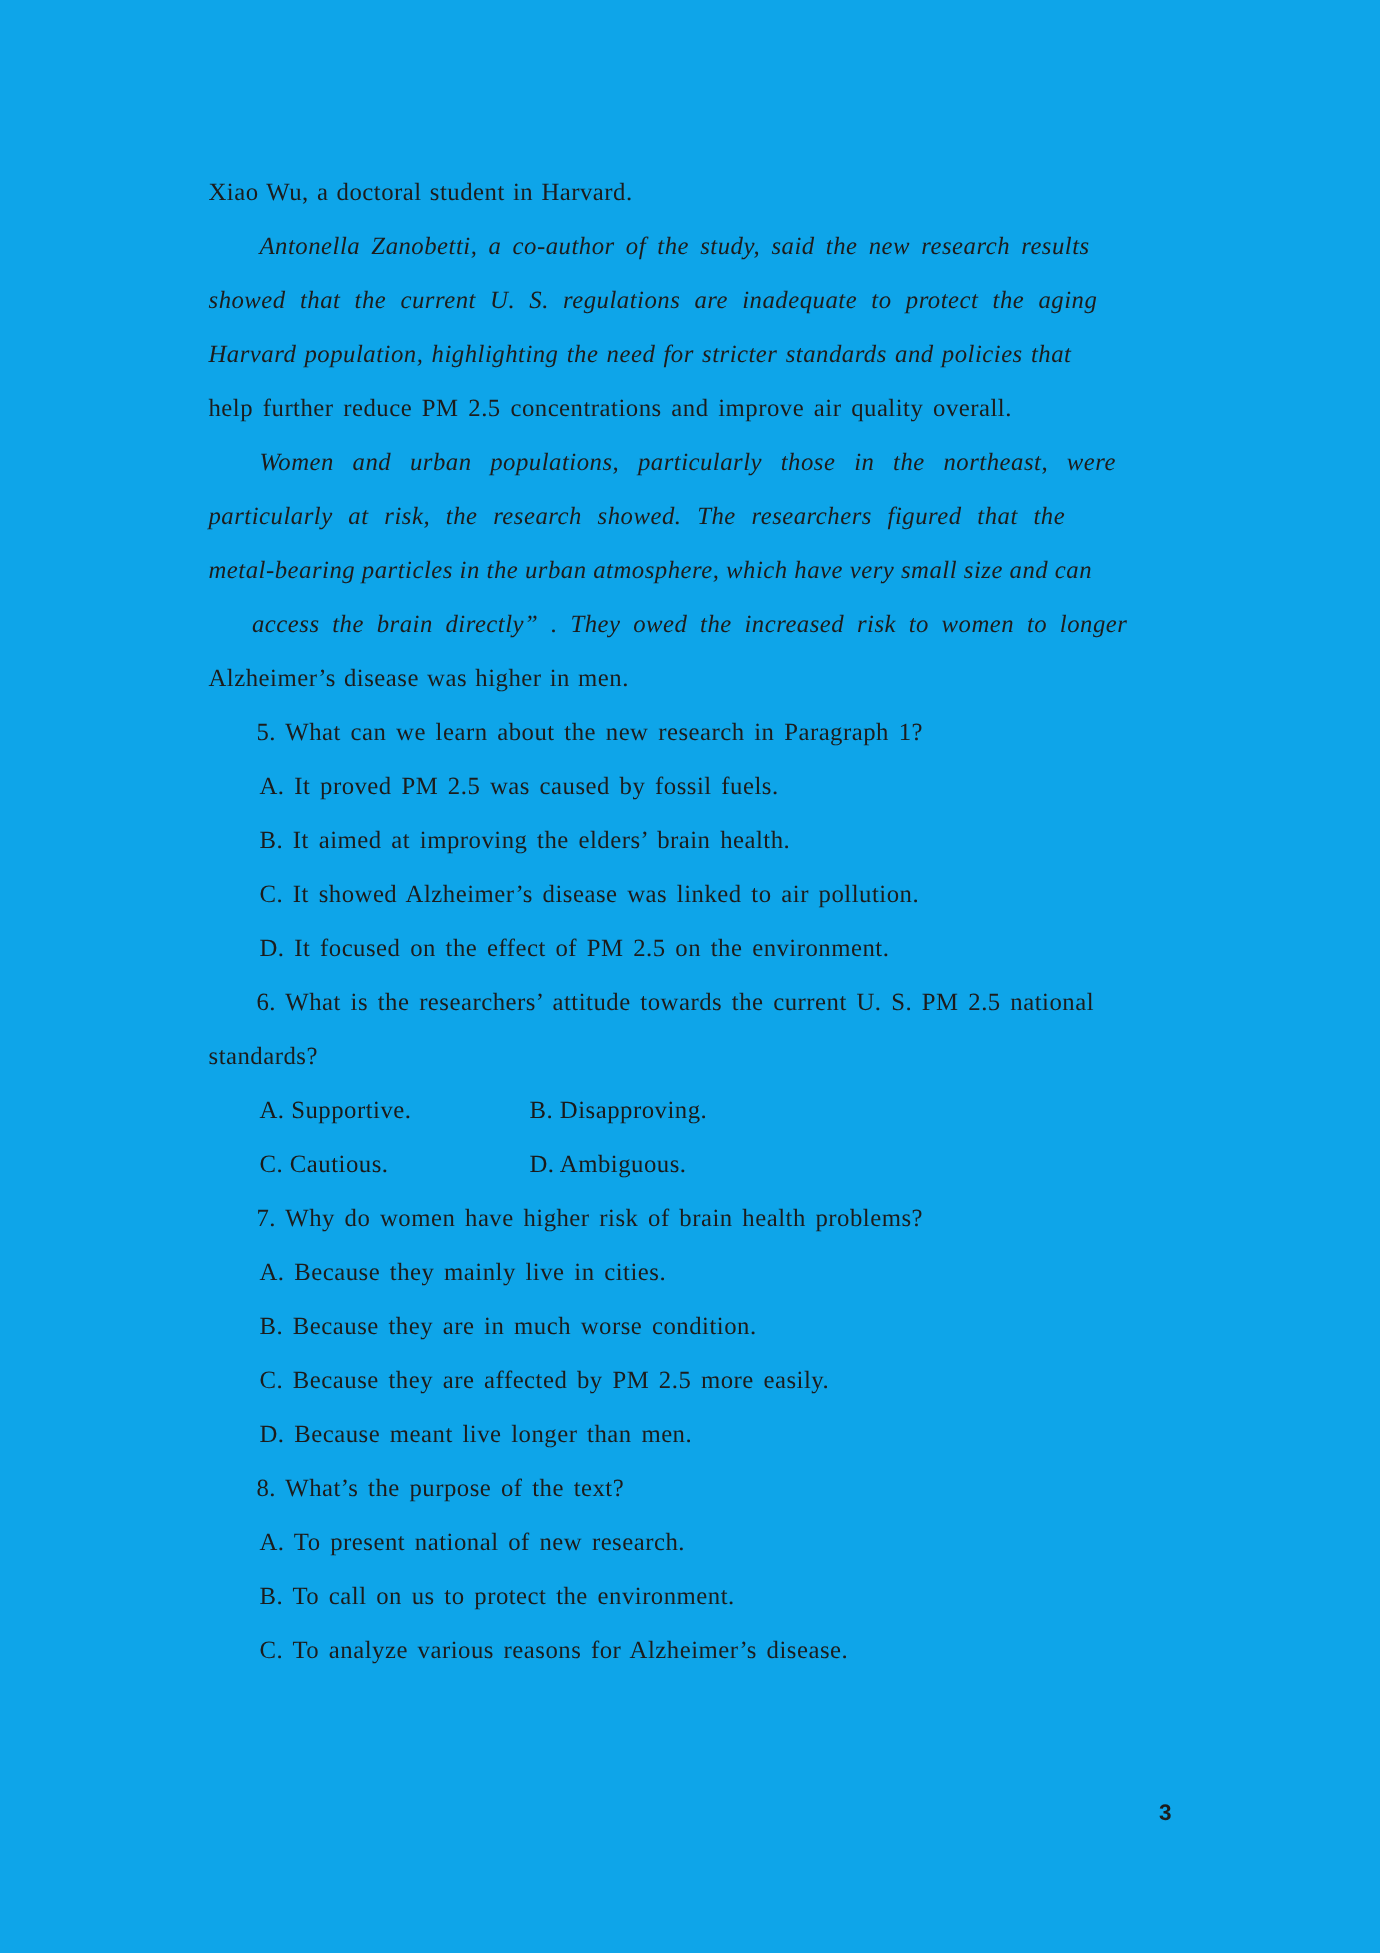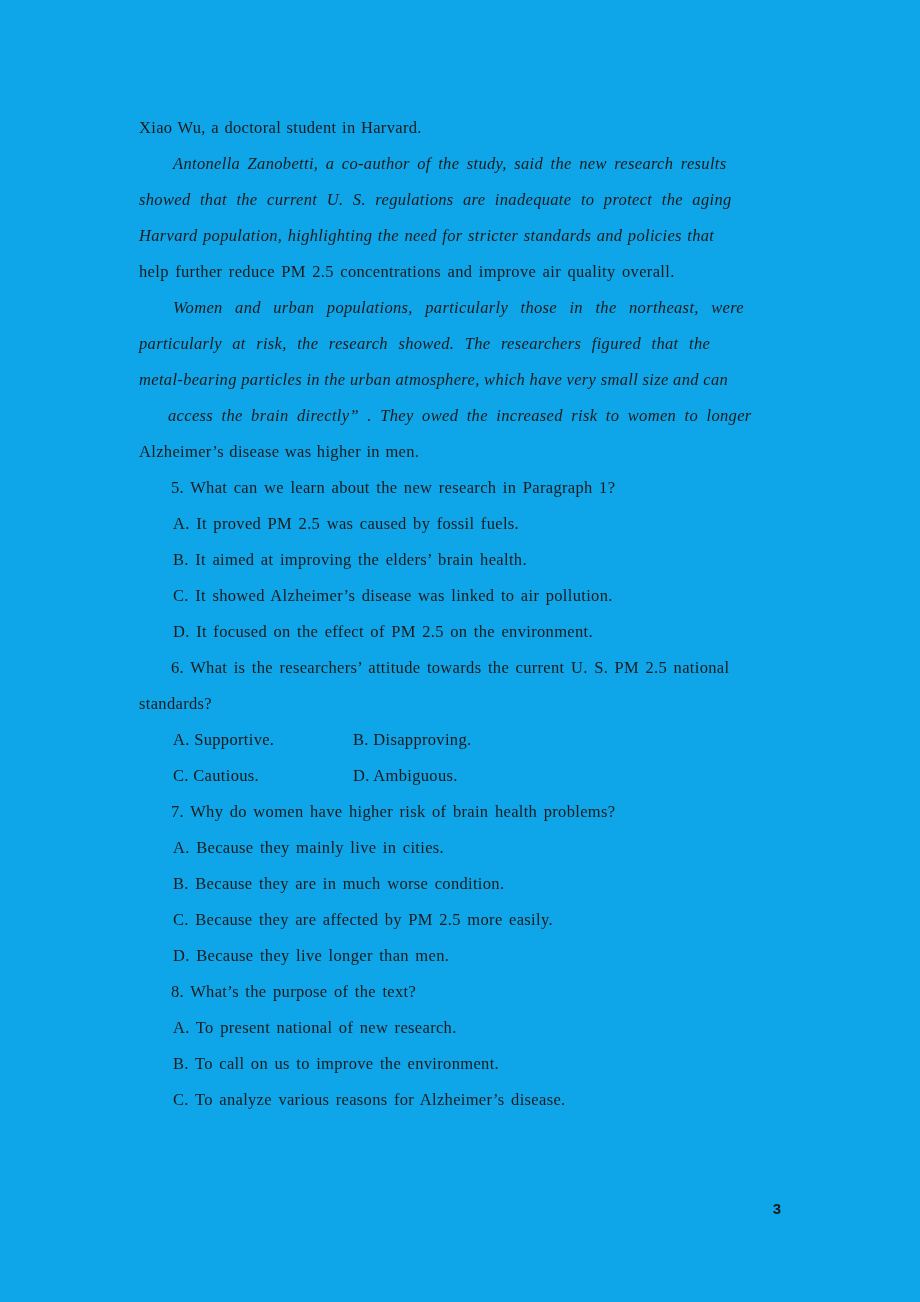--- a/index.html
+++ b/index.html
@@ -125,24 +125,24 @@
     <span class="ln sp2 indent-q">6. What is the researchers’ attitude towards the current U. S. PM 2.5 national</span>
     <span class="ln sp1">standards?</span>
 
     <span class="optrow"><span class="col1">A. Supportive.</span><span class="col2">B. Disapproving.</span></span>
     <span class="optrow"><span class="col1">C. Cautious.</span><span class="col2">D. Ambiguous.</span></span>
 
     <span class="ln sp2 indent-q">7. Why do women have higher risk of brain health problems?</span>
     <span class="ln sp2 indent-opt">A. Because they mainly live in cities.</span>
     <span class="ln sp2 indent-opt">B. Because they are in much worse condition.</span>
     <span class="ln sp2 indent-opt">C. Because they are affected by PM 2.5 more easily.</span>
-    <span class="ln sp2 indent-opt">D. Because they live longer than men.</span>
+    <span class="ln sp2 indent-opt">D. Because meant live longer than men.</span>
 
     <span class="ln sp2 indent-q">8. What’s the purpose of the text?</span>
     <span class="ln sp2 indent-opt">A. To present national of new research.</span>
-    <span class="ln sp2 indent-opt">B. To call on us to improve the environment.</span>
+    <span class="ln sp2 indent-opt">B. To call on us to protect the environment.</span>
     <span class="ln sp2 indent-opt">C. To analyze various reasons for Alzheimer’s disease.</span>
 
   </div>
 
   <div class="page-number">3</div>
 
 </div>
 
 </body></html>

